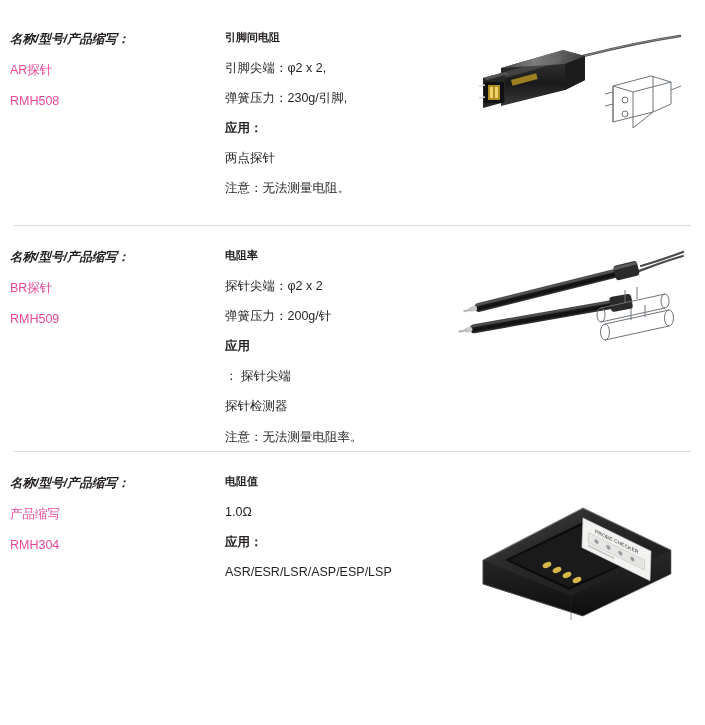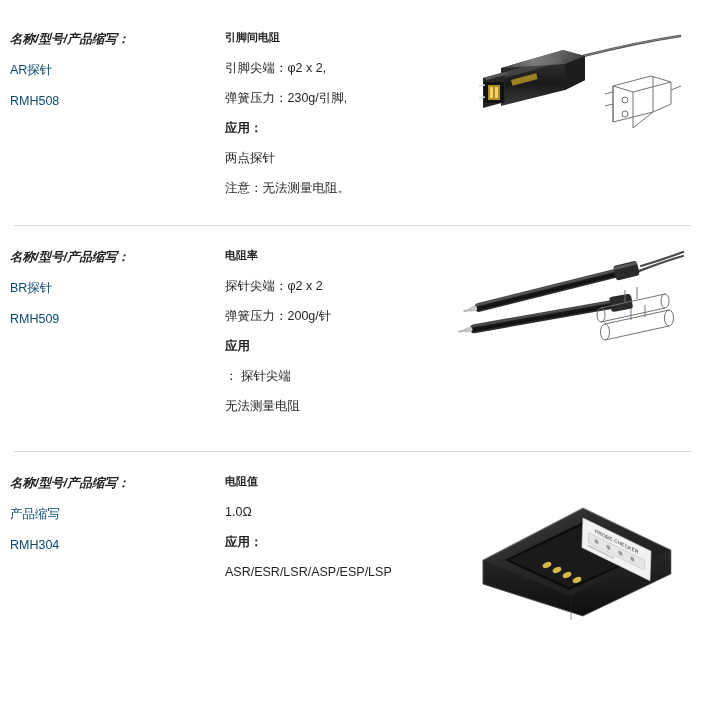--- a/index.html
+++ b/index.html
@@ -60,21 +60,21 @@
     font-weight: bold;
     font-style: italic;
     line-height: 1.45;
     margin: 0 0 13px 0;
     color: #231f20;
   }
   .label-line {
     font-size: 12.5px;
     line-height: 1.45;
     margin: 0 0 13px 0;
-    color: #0c4a6e;
+    color: #ec4899;
   }
 
   .spec-title {
     font-size: 11px;
     font-weight: bold;
     line-height: 1.45;
     margin: 0 0 13px 0;
   }
   .spec-line {
     font-size: 12.5px;
@@ -191,21 +191,22 @@
       <div class="label-line">BR探针</div>
       <div class="label-line">RMH509</div>
     </div>
 
     <div class="col-spec">
       <div class="spec-title">电阻率</div>
       <div class="spec-line">探针尖端：φ2 x 2</div>
       <div class="spec-line">弹簧压力：200g/针</div>
       <div class="spec-line bold">应用</div>
       <div class="spec-line">： 探针尖端</div>
-      <div class="spec-line">无法测量电阻</div>
+      <div class="spec-line">探针检测器</div>
+      <div class="spec-line">注意：无法测量电阻率。</div>
     </div>
 
     <div class="col-image">
       <div class="img2">
         <svg viewBox="0 0 230 110" width="230" height="110" aria-hidden="true">
           <defs>
             <linearGradient id="rod" x1="0" y1="0" x2="0" y2="1">
               <stop offset="0%" stop-color="#555"></stop>
               <stop offset="25%" stop-color="#1c1c1c"></stop>
               <stop offset="70%" stop-color="#101010"></stop>

